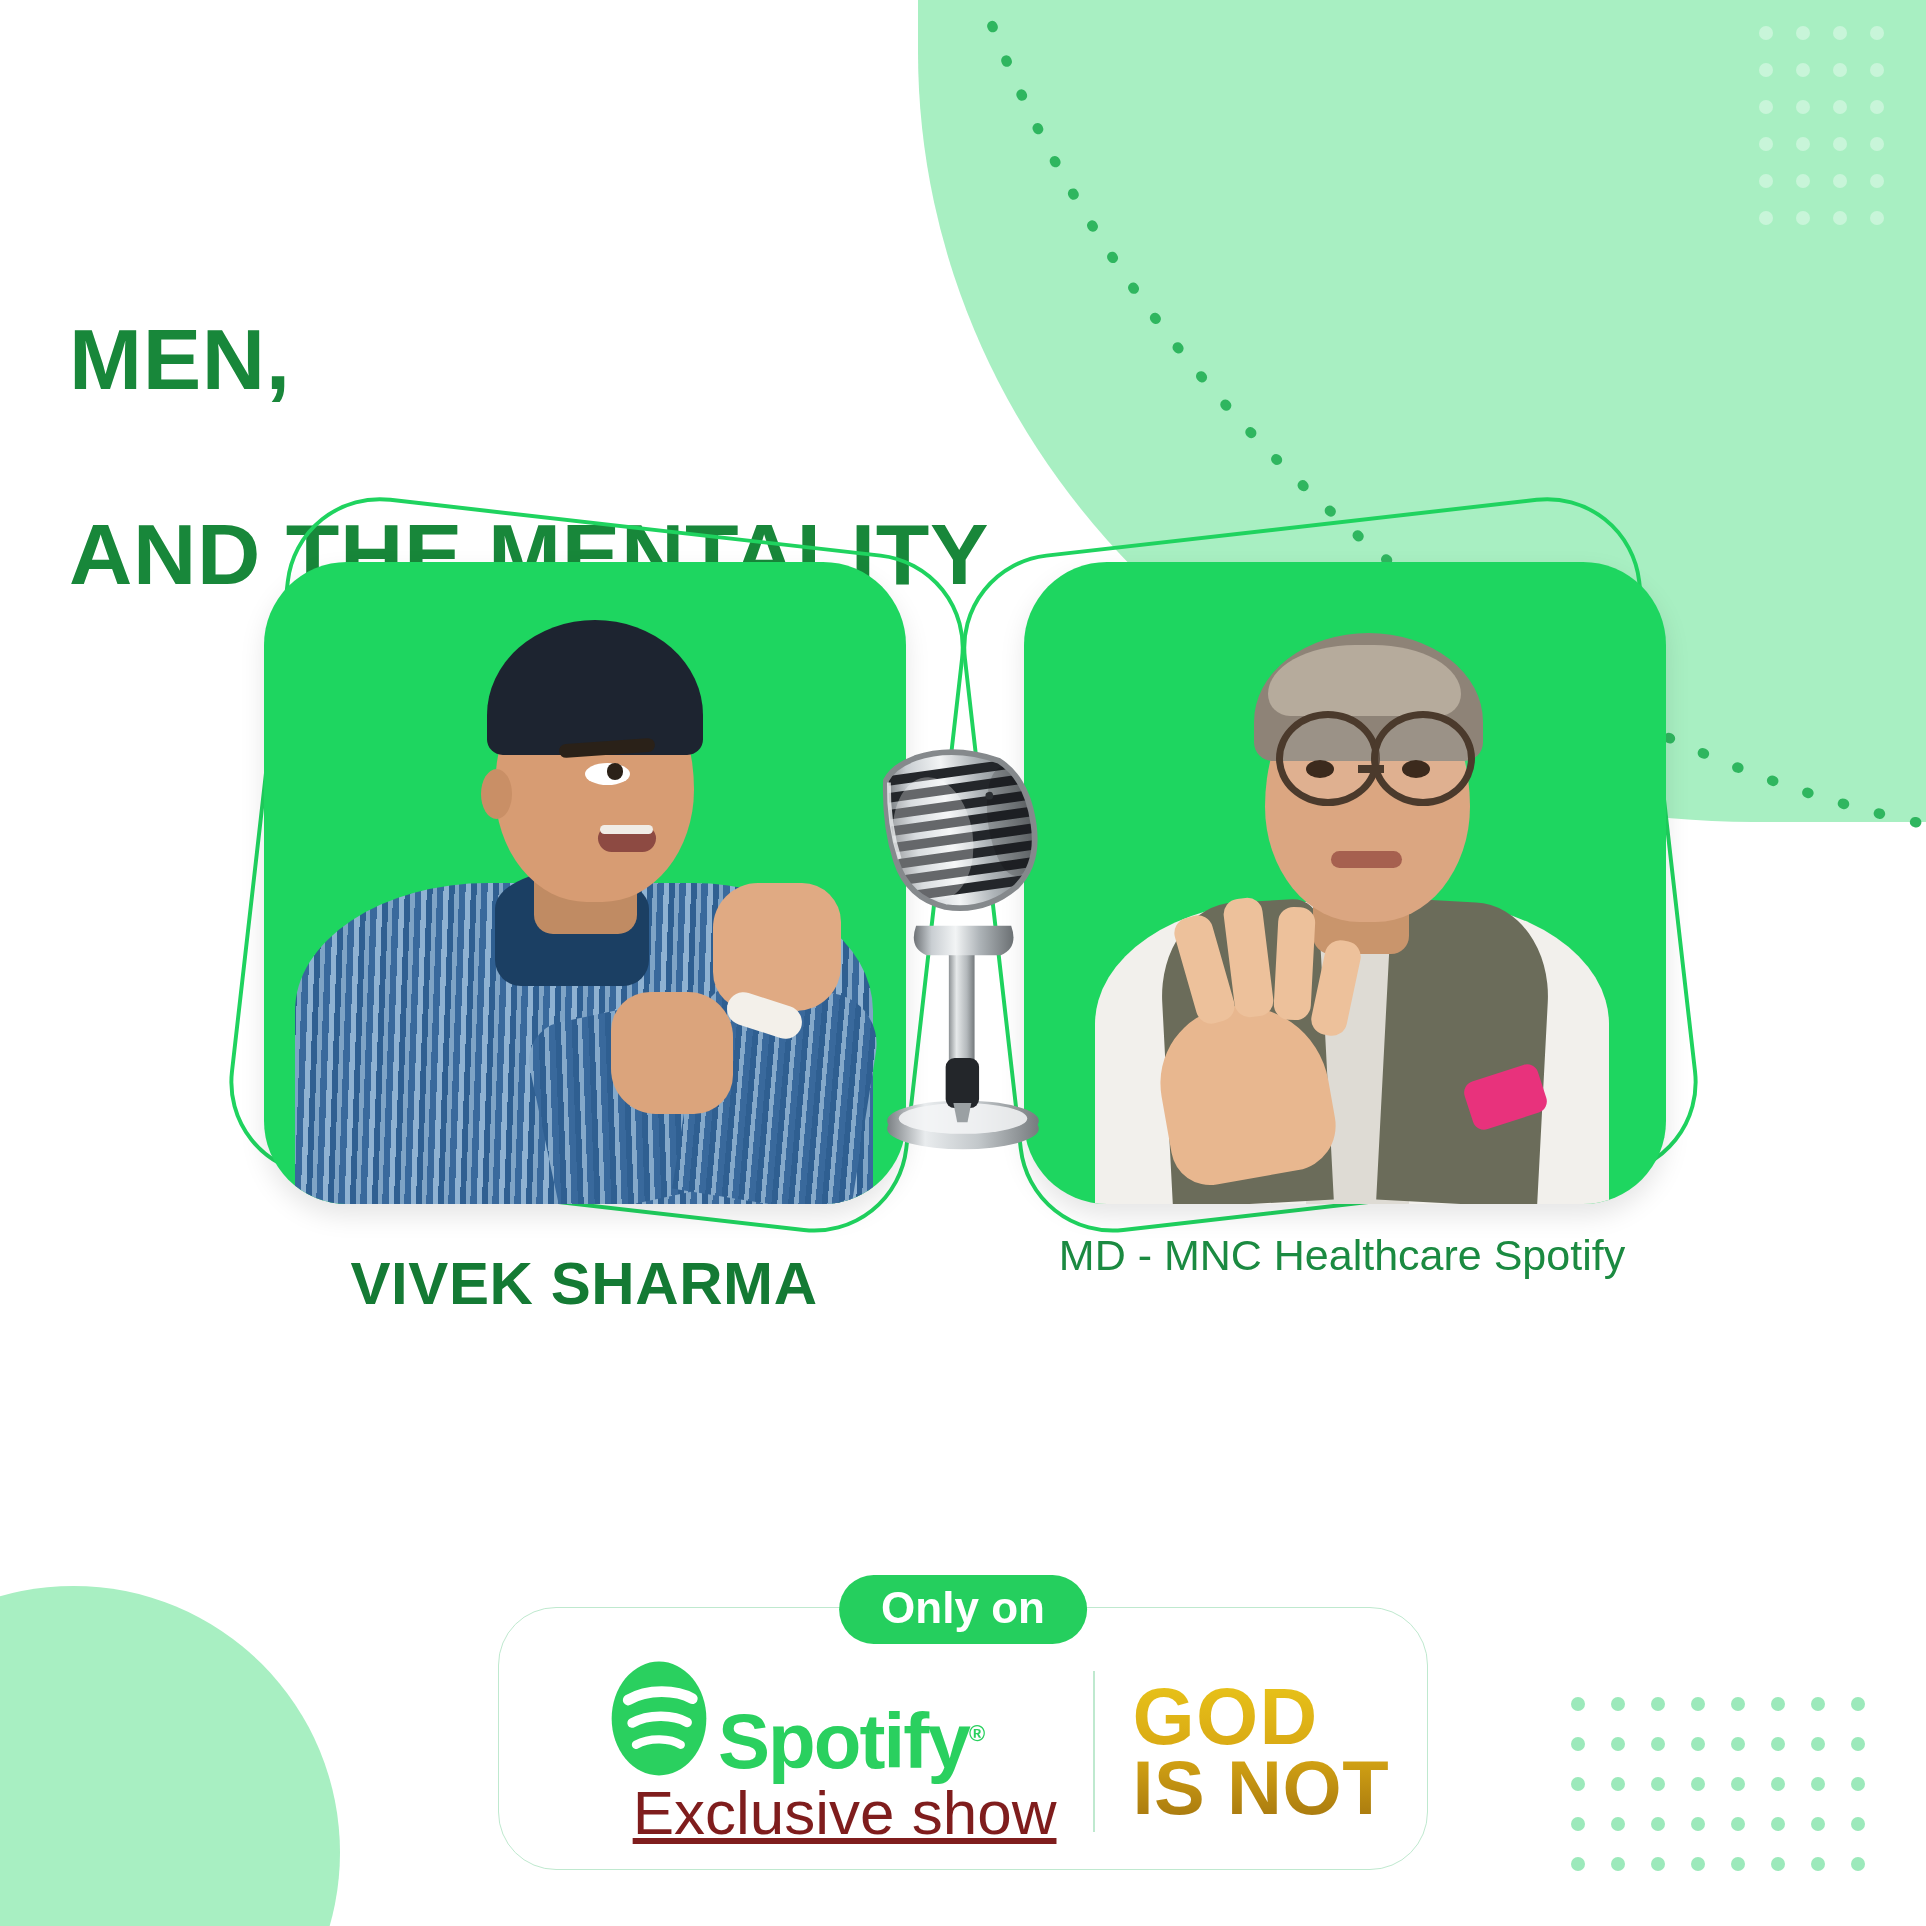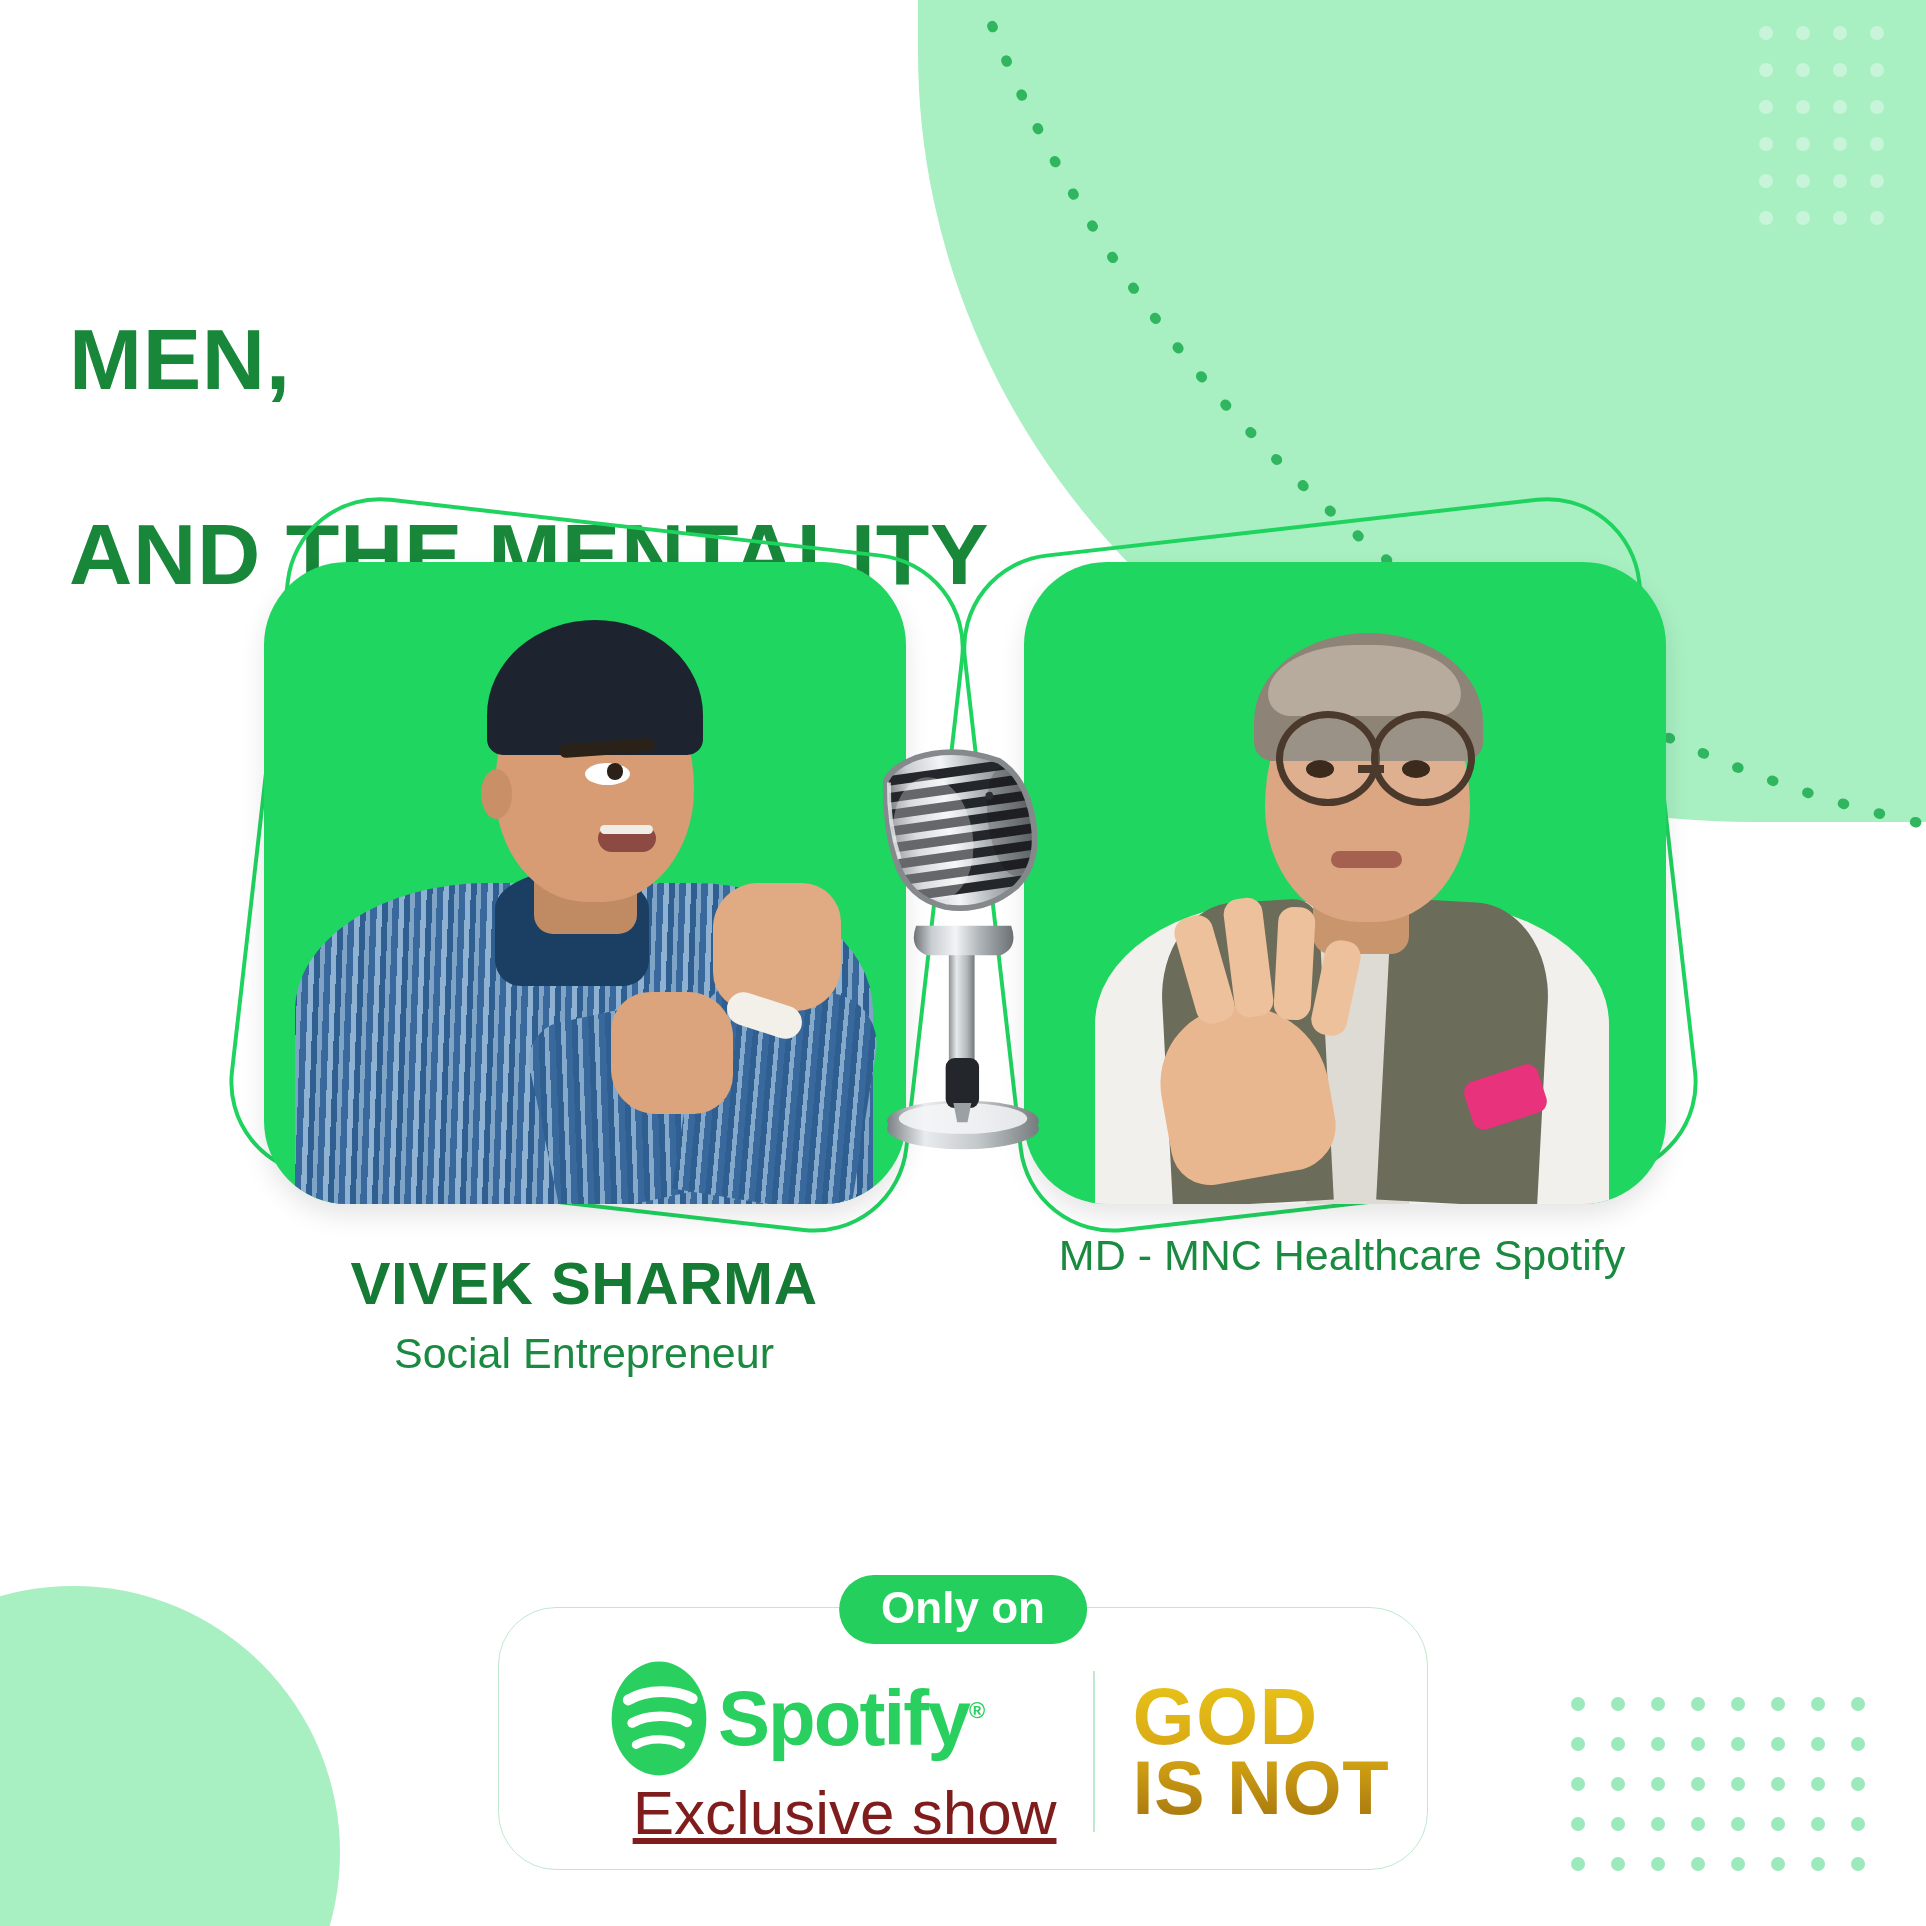--- a/index.html
+++ b/index.html
@@ -339,21 +339,21 @@
     display: flex;
     align-items: center;
     justify-content: center;
     padding-top: 26px;
     box-sizing: border-box;
   }
   .sp-block {
     display: flex; flex-direction: column; align-items: center;
     padding-right: 37px;
   }
-  .sp-row { display: flex; align-items: center; gap: 10px; }
+  .sp-row { display: flex; align-items: flex-end; gap: 10px; }
   .sp-mark { width: 98px; height: 119px; flex: 0 0 auto; }
   .sp-word {
     color: #2ad05f;
     font-size: 78px;
     font-weight: bold;
     letter-spacing: -1.9px;
     line-height: .92;
     position: relative;
   }
   .sp-reg { font-size: 22px; vertical-align: super; }
@@ -499,21 +499,20 @@
             <div class="p-torso v-pupil"></div>
             <div class="p-torso v-mouth"></div>
             <div class="p-torso v-mouth-t"></div>
             <div class="p-torso v-fist1"></div>
             <div class="p-torso v-fist2"></div>
             <div class="p-torso v-watch"></div>
           </div>
         </div>
       </div>
       <div class="name">VIVEK SHARMA</div>
-      <div class="role">Social Entrepreneur</div>
     </div>
 
     <div class="guest right">
       <div class="card-wrap">
         <div class="frame"></div>
         <div class="card">
           <div class="person">
             <div class="p-torso r-torso"></div>
             <div class="p-torso r-shirt"></div>
             <div class="p-torso r-vest-l"></div>

